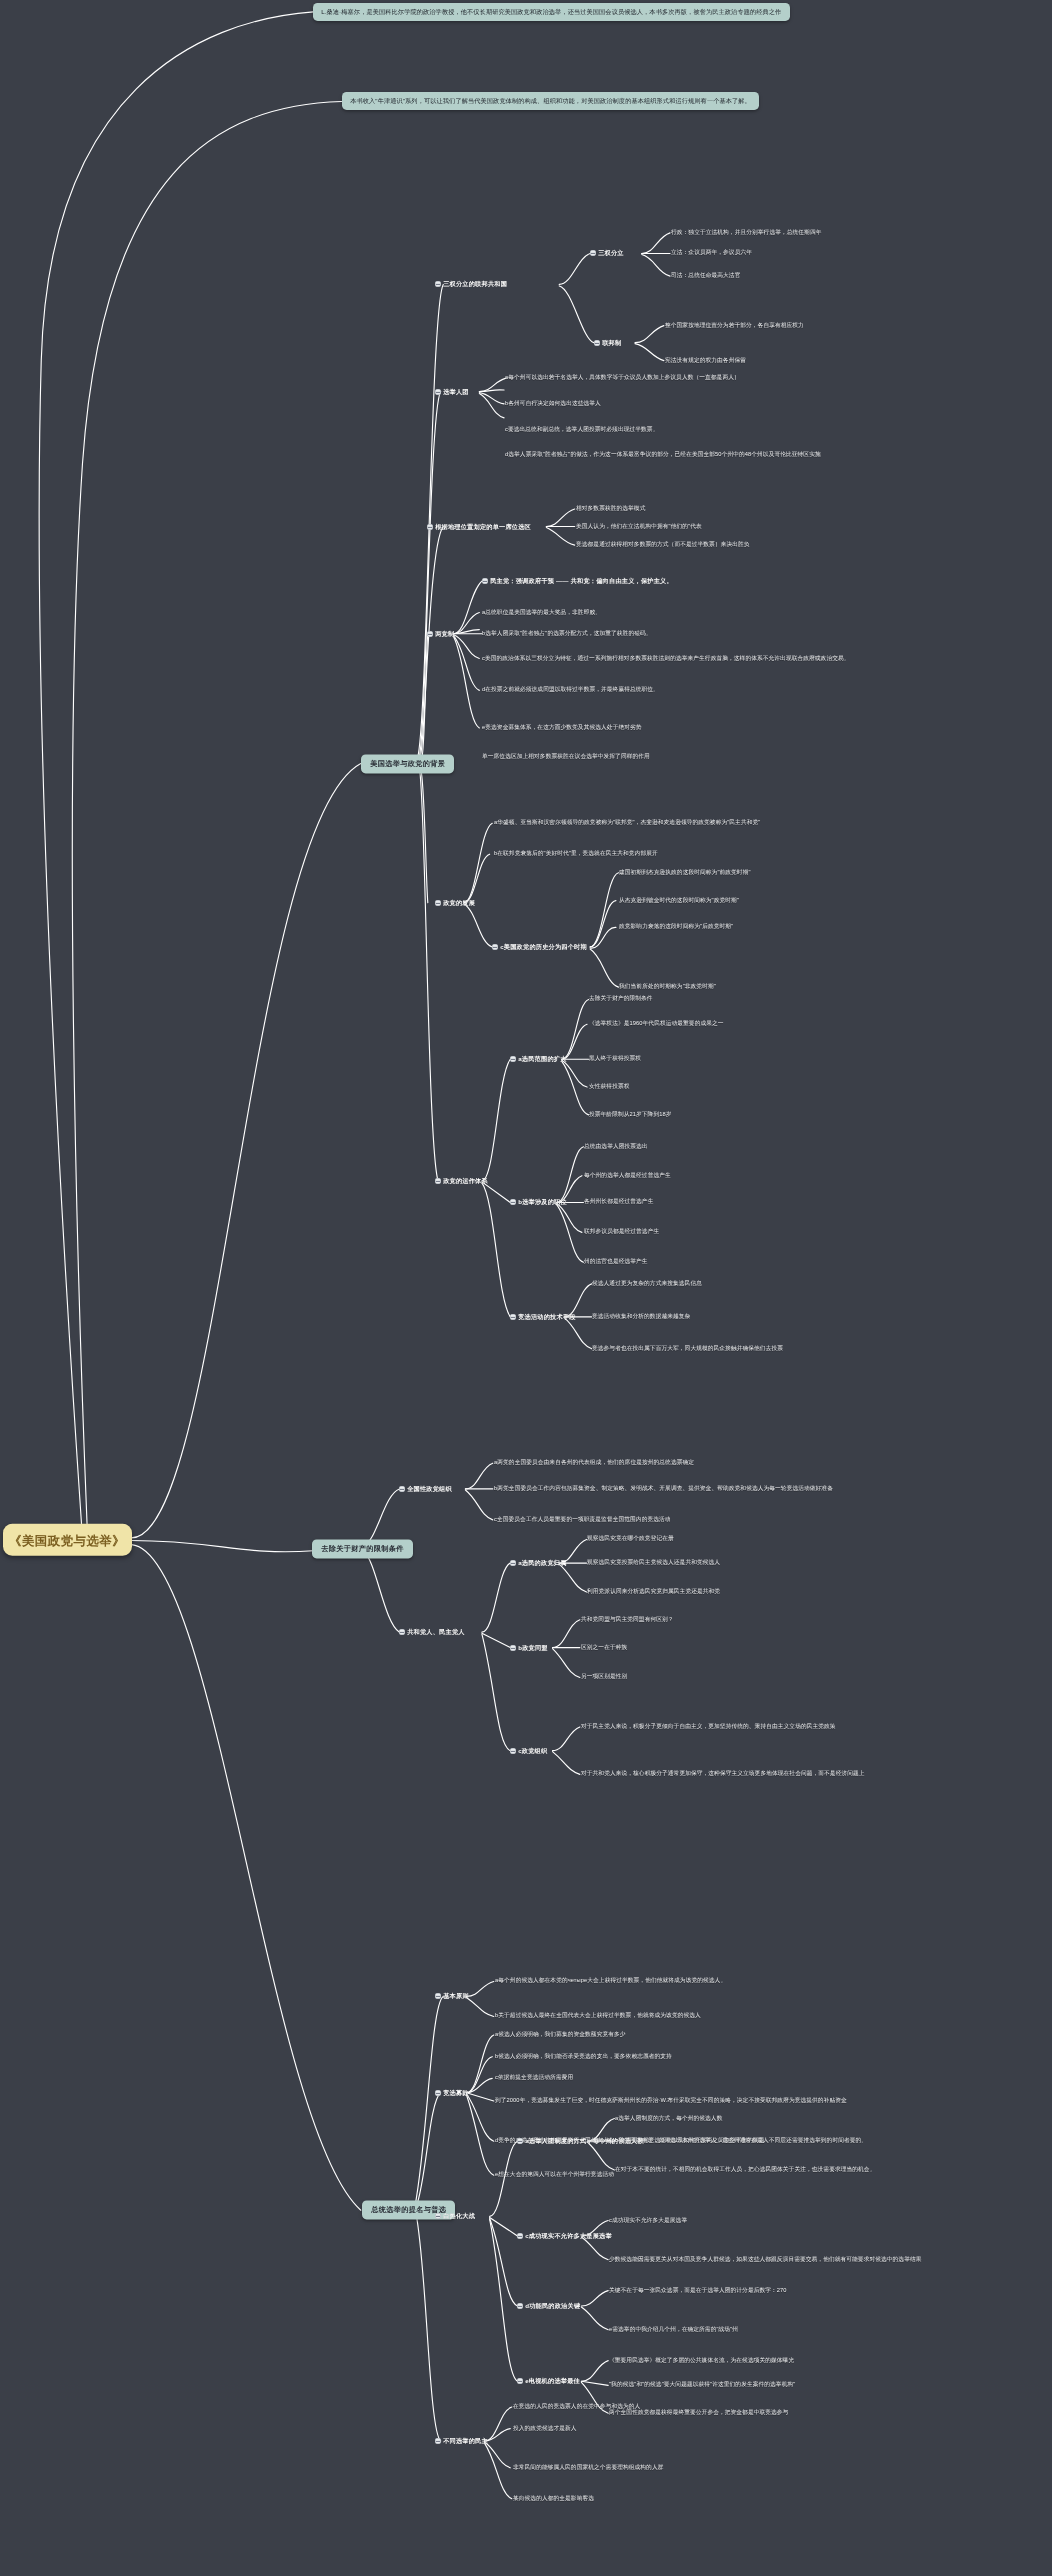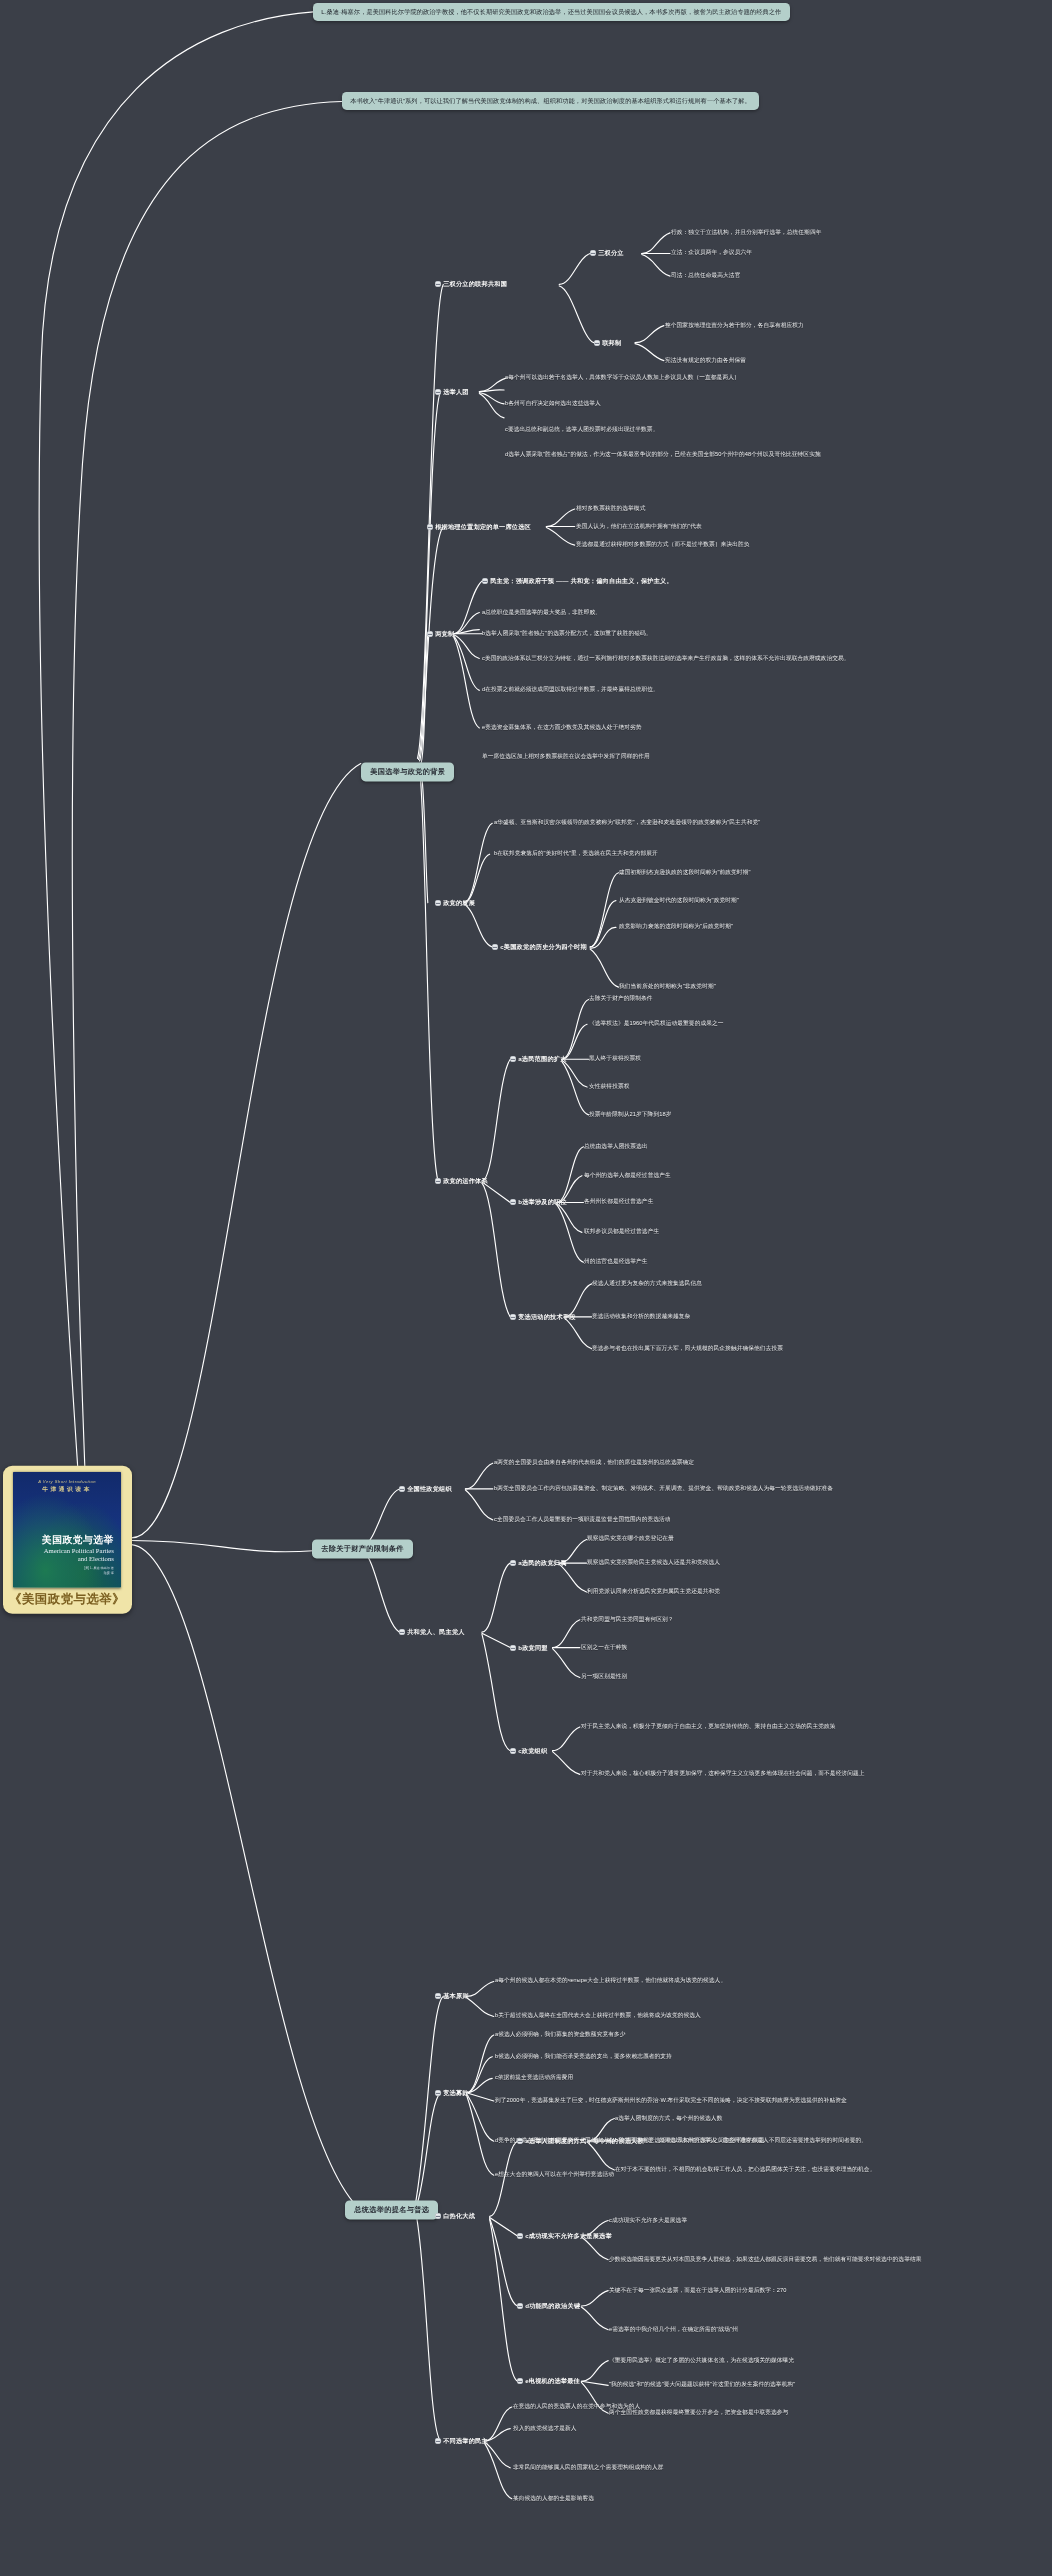--- a/index.html
+++ b/index.html
@@ -260,39 +260,26 @@
     <path d="M 940 4738 C 965 4738 969 4680 993 4672"></path>
     <path d="M 940 4738 C 963 4738 967 4718 990 4714"></path>
     <path d="M 940 4740 C 963 4756 967 4782 990 4790"></path>
     <path d="M 940 4742 C 965 4780 969 4840 993 4850"></path>
   </svg>
 
   <div class="node note" style="left:313px;top:12px;">L.桑迪·梅塞尔，是美国科比尔学院的政治学教授，他不仅长期研究美国政党和政治选举，还当过美国国会议员候选人，本书多次再版，被誉为民主政治专题的经典之作</div>
   <div class="node note" style="left:342px;top:101px;">本书收入"牛津通识"系列，可以让我们了解当代美国政党体制的构成、组织和功能，对美国政治制度的基本组织形式和运行规则有一个基本了解。</div>
 
   <div class="node root" style="left:2.6px;top:1540px;">
-    <div class="cover">
-      <div class="vsi">A Very Short Introduction</div>
-      <div class="oxcn">牛津通识读本</div>
-      <div class="cn-title">美国政党与选举</div>
-      <div class="en-title">
-        <div>American Political Parties</div>
-        <div>and Elections</div>
-      </div>
-      <div class="author">
-        <div>[美] L. 桑迪·梅塞尔 著</div>
-        <div>陆赟 译</div>
-      </div>
-    </div>
     <div class="label">《美国政党与选举》</div>
   </div>
 
-  <div class="node main" style="left:361px;top:764px;margin-top:8px;">美国选举与政党的背景</div>
+  <div class="node main" style="left:361px;top:764px;">美国选举与政党的背景</div>
   <div class="node main" style="left:312px;top:1549px;">去除关于财产的限制条件</div>
-  <div class="node main" style="left:345px;top:2210px;">总统选举的提名与普选</div>
+  <div class="node main" style="left:362px;top:2210px;">总统选举的提名与普选</div>
 
   <div class="node branch" style="left:435px;top:284px;">三权分立的联邦共和国</div>
   <div class="node branch" style="left:590px;top:253px;">三权分立</div>
   <div class="node leaf" style="left:671px;top:233px;">行政：独立于立法机构，并且分别举行选举，总统任期四年</div>
   <div class="node leaf" style="left:671px;top:253px;">立法：众议员两年，参议员六年</div>
   <div class="node leaf" style="left:671px;top:276px;">司法：总统任命最高大法官</div>
 
   <div class="node branch" style="left:594px;top:343px;">联邦制</div>
   <div class="node leaf" style="left:665px;top:326px;">整个国家按地理位置分为若干部分，各自享有相应权力</div>
   <div class="node leaf" style="left:665px;top:361px;">宪法没有规定的权力由各州保留</div>

